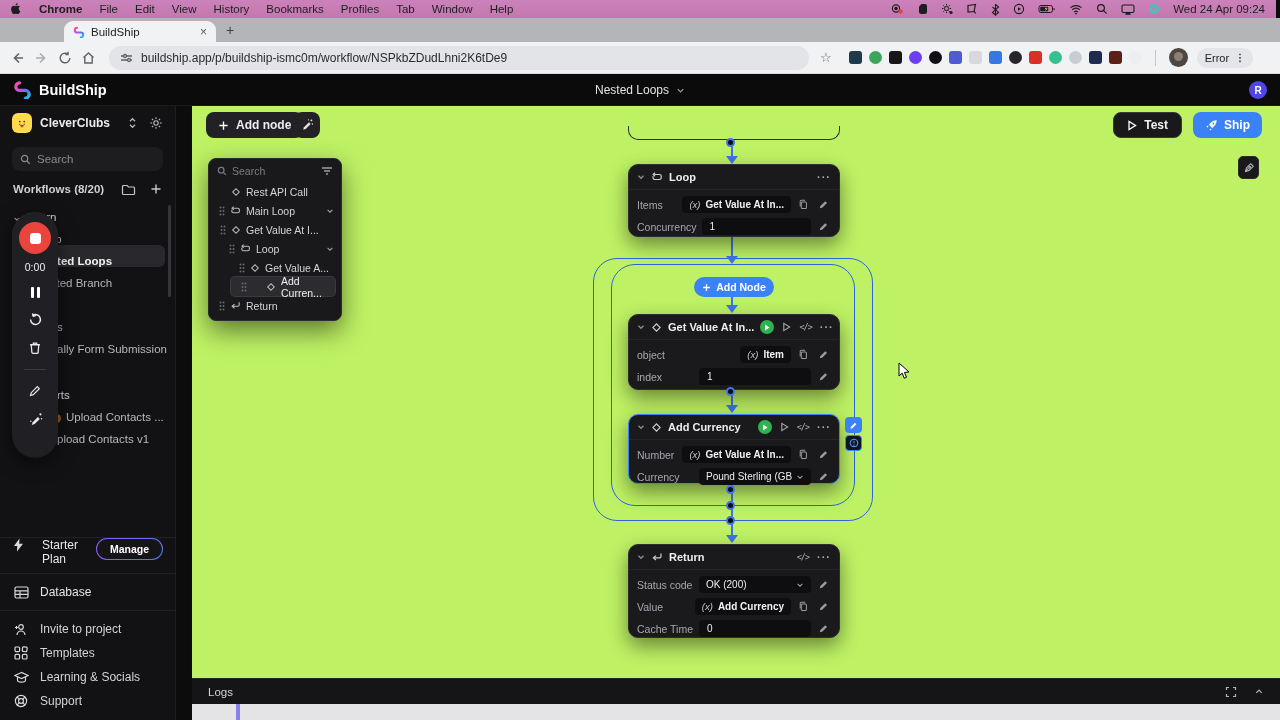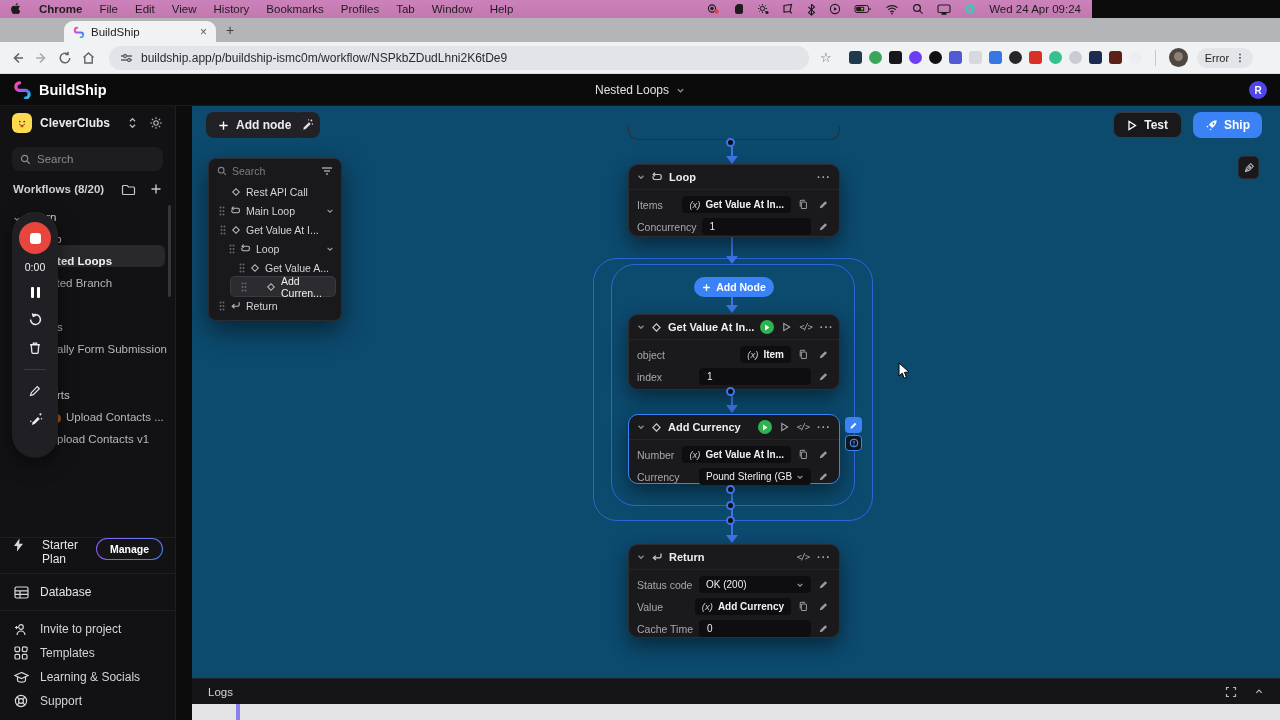--- a/index.html
+++ b/index.html
@@ -1,19 +1,19 @@
 <!DOCTYPE html>
 <html><head>
 <meta charset="utf-8">
 <style>
   *{margin:0;padding:0;box-sizing:border-box}
   html,body{width:1280px;height:720px;overflow:hidden;background:#0c0c0d;font-family:"Liberation Sans",sans-serif;-webkit-font-smoothing:antialiased}
   svg{display:block}
   
-  .menubar{position:absolute;left:0;top:0;width:1092px;height:18px;background:linear-gradient(#cb82ba,#c377ae);display:flex;align-items:center;padding:0 11px;gap:0;font-size:11.5px;color:#1d1d1f}
+  .menubar{position:absolute;left:0;top:0;width:1276px;height:18px;background:linear-gradient(#cb82ba,#c377ae);display:flex;align-items:center;padding:0 11px;gap:0;font-size:11.5px;color:#1d1d1f}
   .mb-left{display:flex;align-items:center;gap:17px}
   .mb-app{font-weight:700}
   .mb-right{margin-left:auto;display:flex;align-items:center;gap:13px}
   .mb-ic{color:#1d1d1f;display:flex;align-items:center}
   .mb-clock{font-size:11.5px}
   
   .tabstrip{position:absolute;left:0;top:18px;width:1280px;height:24px;background:#b3b5b9}
   .lights{position:absolute;left:15px;top:25px;display:flex;gap:8px}
   .light{width:10px;height:10px;border-radius:50%;background:#aaa49f}
   .tab{position:absolute;left:64px;top:21px;width:152px;height:21px;background:#f1f2f4;border-radius:9px 9px 0 0;display:flex;align-items:center;gap:6px;padding:0 9px;font-size:11.5px;color:#222}
@@ -59,21 +59,21 @@
   
   .recorder{position:absolute;left:13px;top:213px;width:44px;height:244px;background:#202024;border-radius:22px;box-shadow:0 6px 20px rgba(0,0,0,.55),0 0 0 1px #2c2c30;z-index:60;display:flex;flex-direction:column;align-items:center;padding-top:9px}
   .recstop{width:32px;height:32px;border-radius:50%;background:#e8453c;display:flex;align-items:center;justify-content:center}
   .recstop i{display:block;width:11px;height:11px;border-radius:3px;background:#fff}
   .rectime{color:#f0f0f3;font-size:10.5px;margin-top:7px}
   .recbtn{margin-top:14px;color:#eaeaee;display:flex;align-items:center;justify-content:center}
   .pause{display:flex;gap:3px}
   .pause i{display:block;width:3px;height:11px;background:#fff;border-radius:1px}
   .recdiv{width:22px;height:1px;background:#3a3a3f;margin-top:14px}
   
-  .canvas{position:absolute;left:192px;top:106px;width:1088px;height:614px;background:#0c4a6e;overflow:hidden}
+  .canvas{position:absolute;left:192px;top:106px;width:1088px;height:614px;background:#bef264;overflow:hidden}
   .btn-dark{position:absolute;height:26px;border-radius:8px;background:#222226;display:flex;align-items:center;gap:7px;padding:0 12px;font-size:12px;font-weight:600;color:#ececf0}
   .btn-sq{position:absolute;width:26px;height:26px;border-radius:8px;background:#222226;display:flex;align-items:center;justify-content:center;color:#e2e2e8}
   .btn-test{position:absolute;height:26px;border-radius:8px;background:#19191c;border:1px solid #38383e;display:flex;align-items:center;gap:7px;padding:0 13px;font-size:12px;font-weight:600;color:#f0f0f3}
   .btn-ship{position:absolute;height:26px;border-radius:8px;background:#3b82f6;display:flex;align-items:center;gap:6px;padding:0 12px;font-size:12px;font-weight:700;color:#fff}
   
   .panel{position:absolute;left:16px;top:52px;width:134px;background:#19191c;border:1px solid #2b2b30;border-radius:8px;box-shadow:0 10px 26px rgba(0,0,0,.5);padding-bottom:5px;z-index:30}
   .psearch{height:23px;display:flex;align-items:center;gap:5px;padding:0 8px;font-size:10.5px;color:#7e7e86}
   .psearch .pfilter{margin-left:auto;color:#9d9da5}
   .pitem{height:19px;display:flex;align-items:center;gap:5px;font-size:10.5px;color:#d4d4da}
   .pitem .pic{color:#b9b9c1;display:flex}

